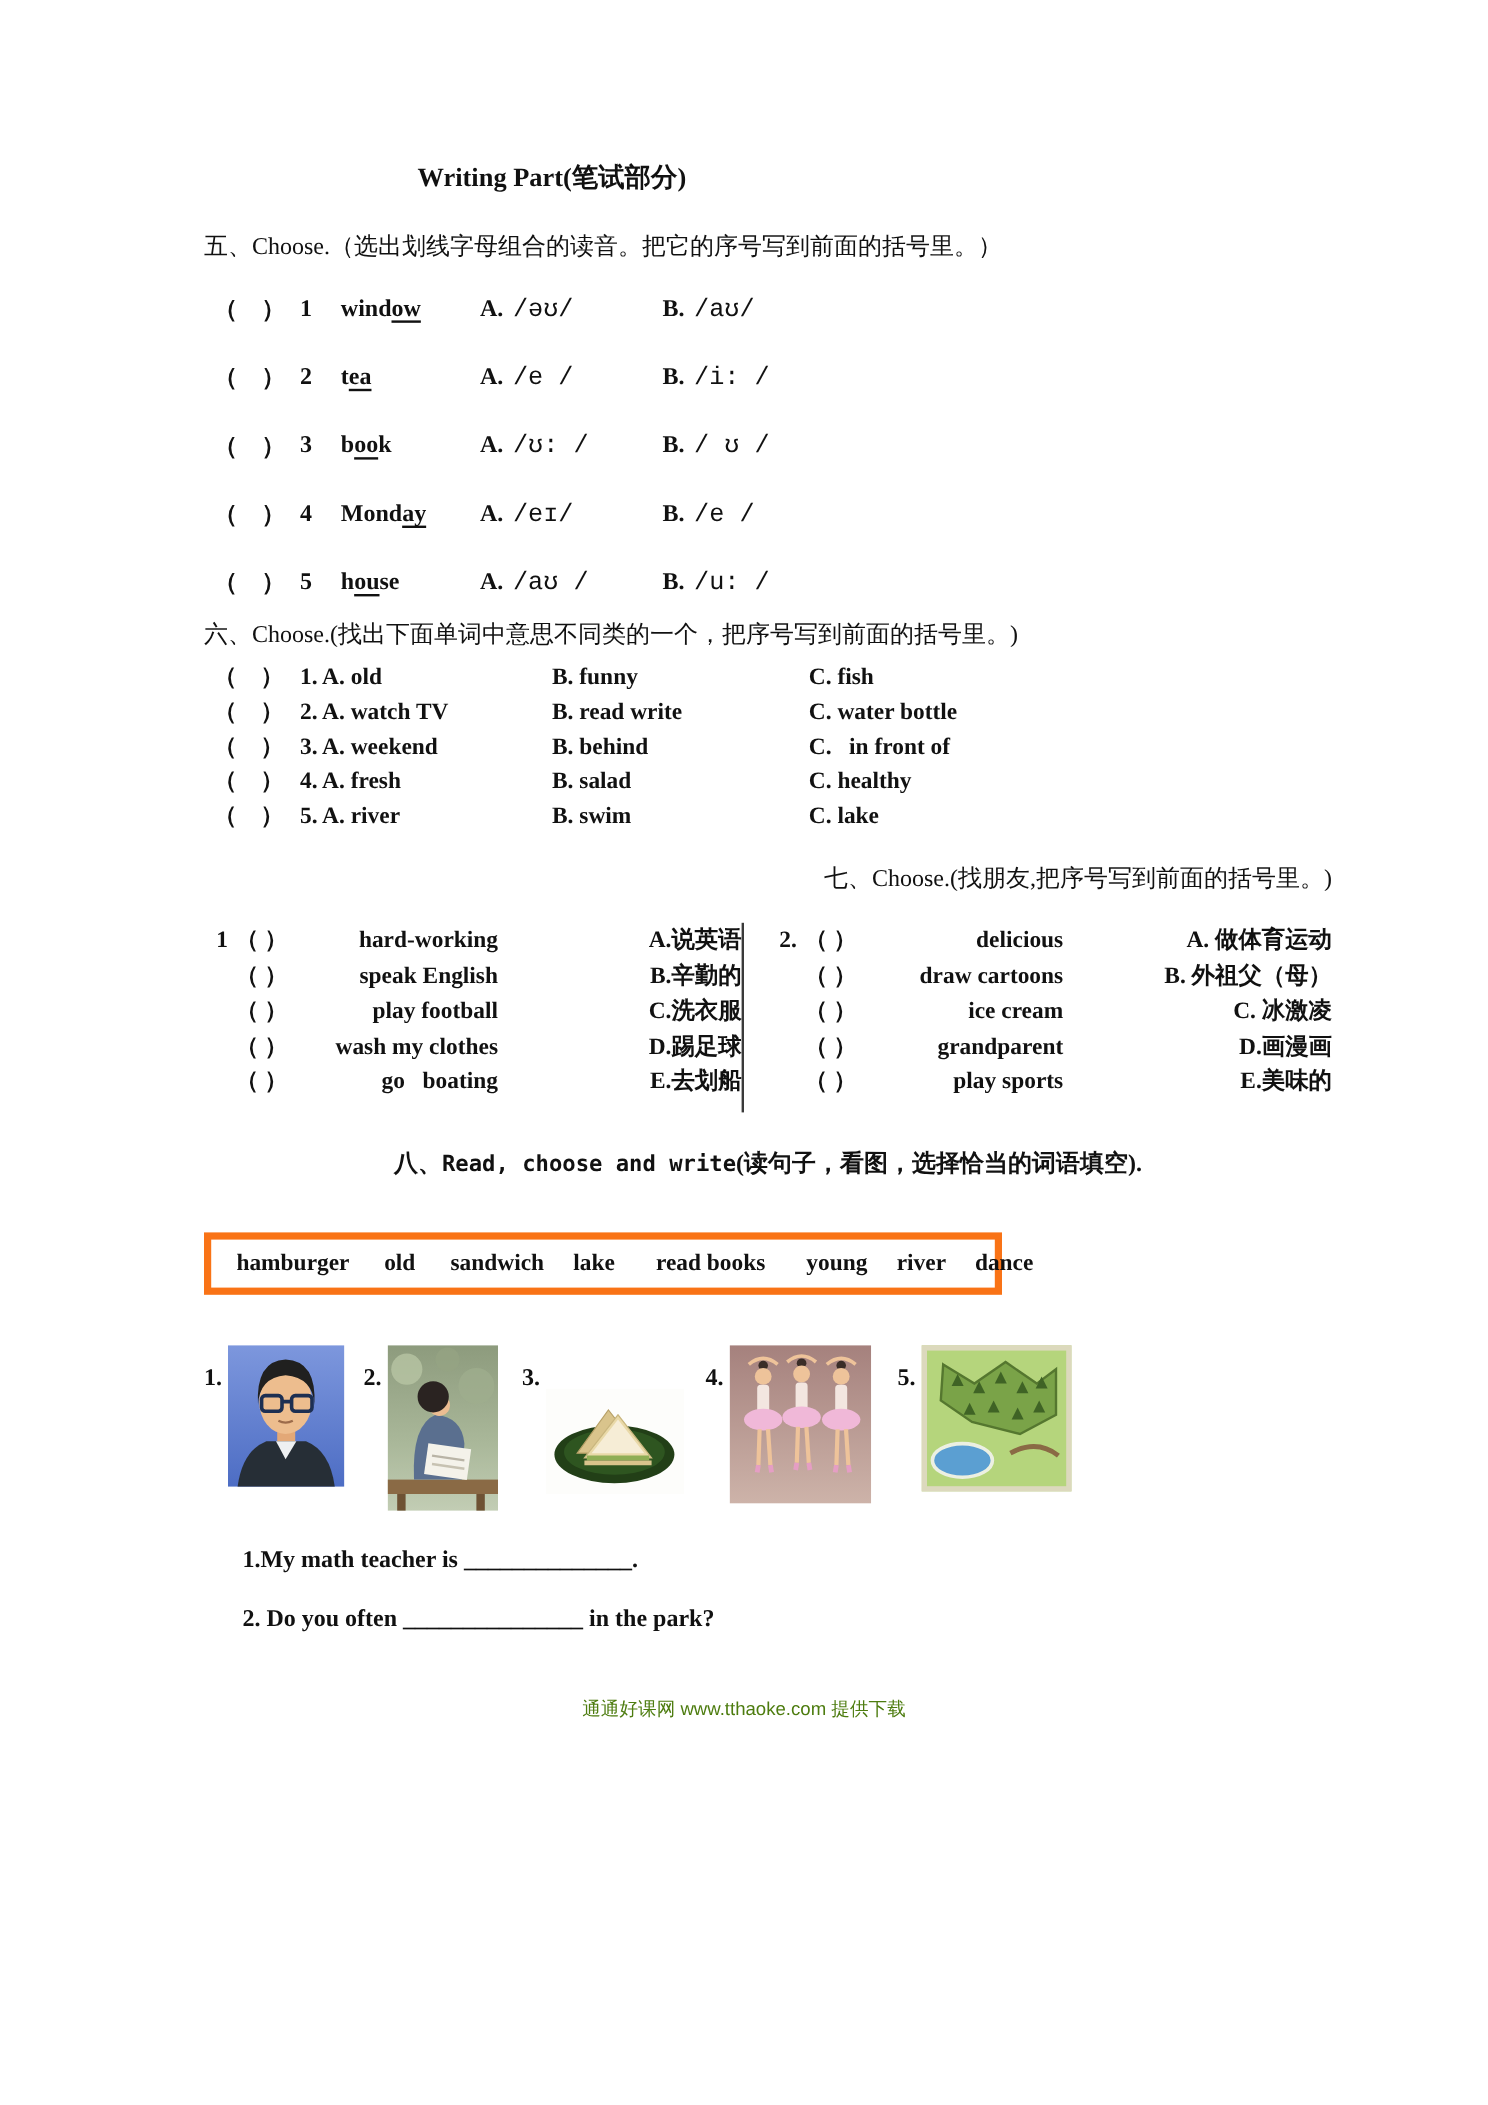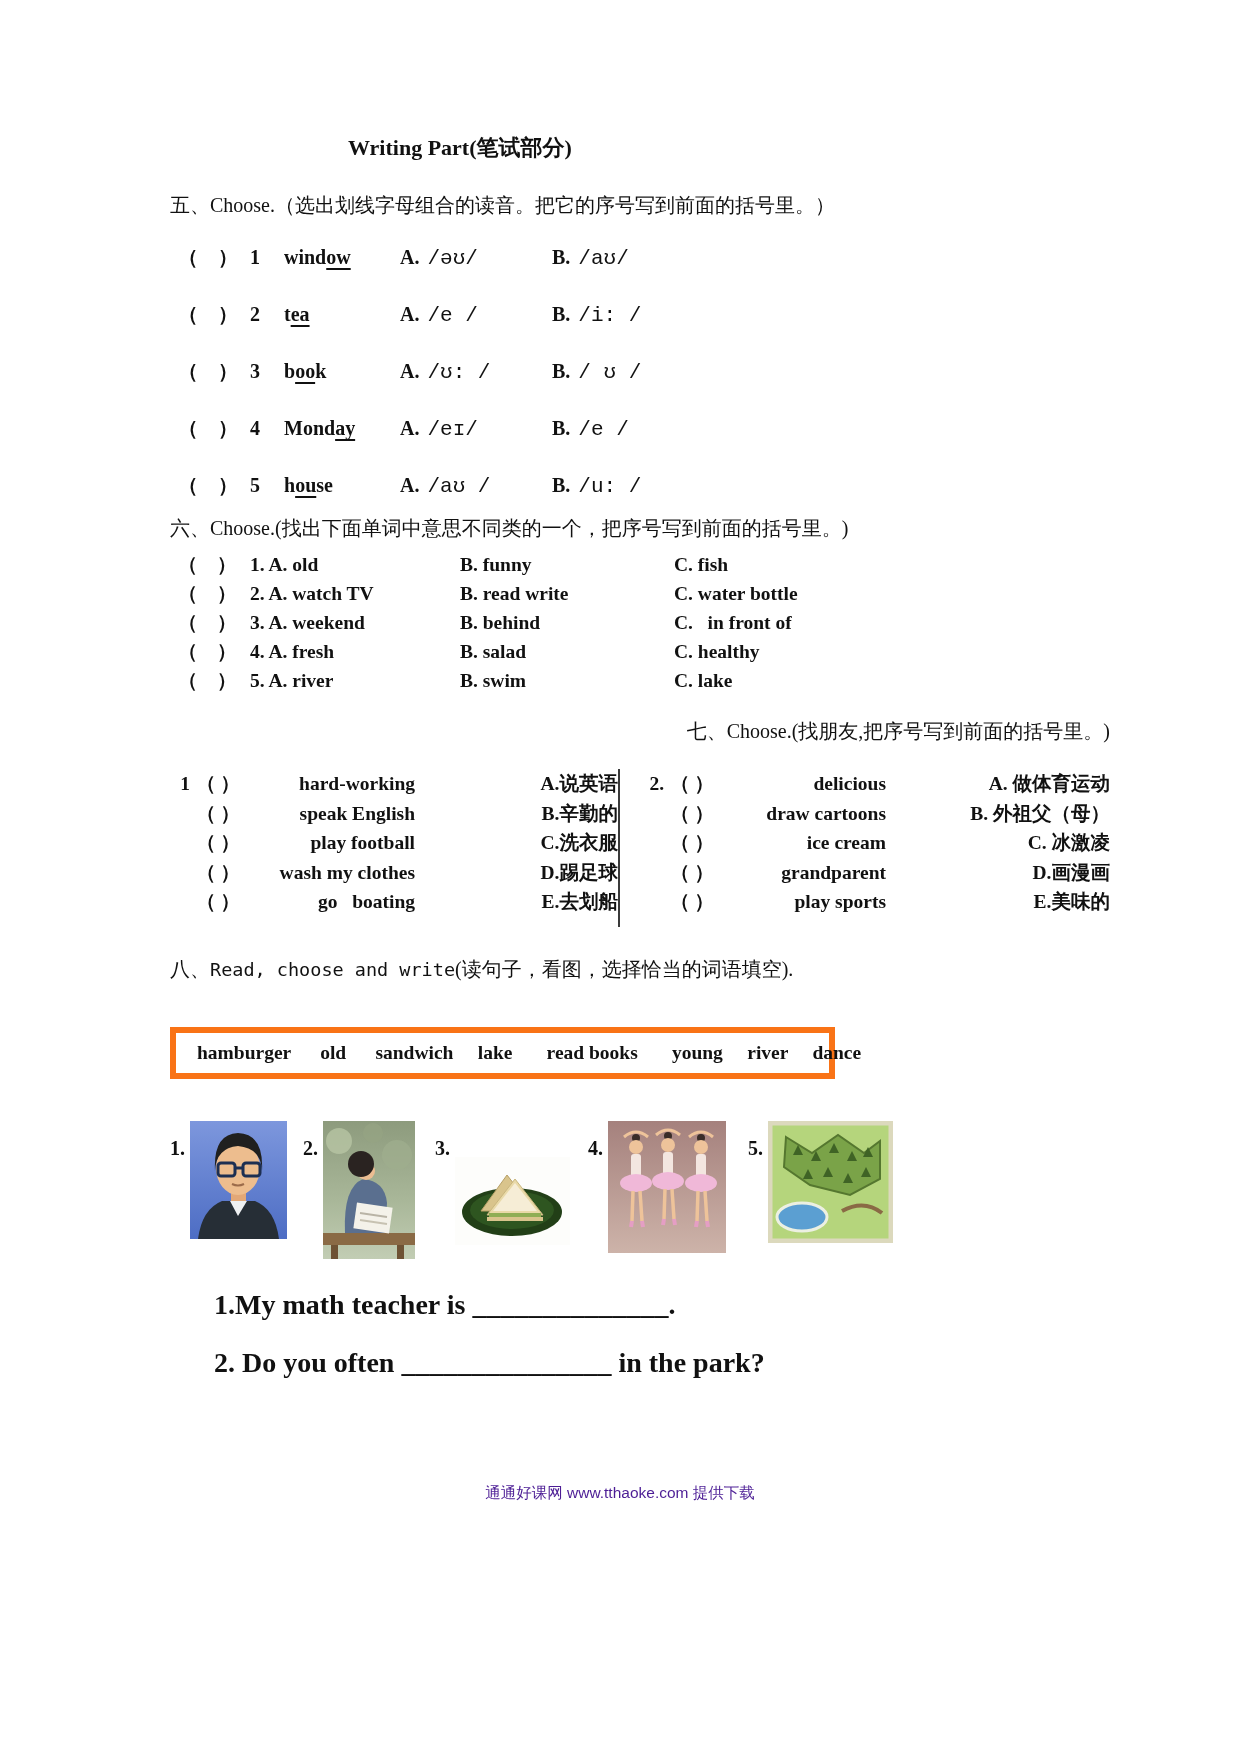--- a/index.html
+++ b/index.html
@@ -52,52 +52,52 @@
   .s7-row { display: flex; line-height: 29.5px; font-size: 19.5px; font-weight: bold; }
   .s7-pre { width: 20px; }
   .s7-right .s7-pre { width: 24px; }
   .s7-bracket { width: 50px; white-space: pre; }
   .s7-phrase { width: 175px; white-space: pre; }
   .s7-right .s7-phrase { width: 172px; }
   .s7-match { flex: 1; }
 
   
   .sec8 { position: absolute; top: 956px; left: 170px; width: 940px; }
-  .s8-heading { font-size: 20px; font-weight: normal; white-space: pre; }
+  .s8-heading { font-size: 20px; font-weight: bold; white-space: pre; text-align: center; }
   .s8-en { font-family: "DejaVu Sans Mono", monospace; font-size: 18.5px; }
   .word-box {
     margin-top: 44px;
     width: 665px;
     border: 6px solid #f97316;
     padding: 9px 10px 9px 21px;
     font-size: 19.5px;
     font-weight: bold;
     white-space: pre;
   }
   .pics { display: flex; align-items: flex-start; margin-top: 42px; }
   .pic { display: flex; align-items: flex-start; }
   .pic-num { font-size: 20px; font-weight: bold; padding-top: 16px; margin-right: 5px; }
   .pic svg { display: block; }
   .pic-m1 { margin-right: 16px; }
   .pic-m2 { margin-right: 20px; }
   .pic-m3 { margin-right: 18px; }
   .pic-m4 { margin-right: 22px; }
   .sandwich-img { margin-top: 36px; }
-  .sentence { font-size: 28px; font-weight: bold; margin-left: 44px; white-space: pre; }
+  .sentence { font-size: 20px; font-weight: bold; margin-left: 32px; white-space: pre; }
   .sent1 { margin-top: 30px; }
   .sent2 { margin-top: 26px; }
   .sent3 { margin-top: 28px; }
 
   .footer {
     position: absolute;
-    top: 1483px; left: 0; width: 100%;
+    top: 1414px; left: 0; width: 100%;
     text-align: center;
     font-family: "Liberation Sans", sans-serif;
     font-size: 15.5px;
-    color: #4c1d95;
+    color: #4d7c0f;
   }
 </style>
 </head>
 <body>
 
 <div class="page">
 
   <div class="title">Writing Part(笔试部分)</div>
 
   <div class="sec5">

